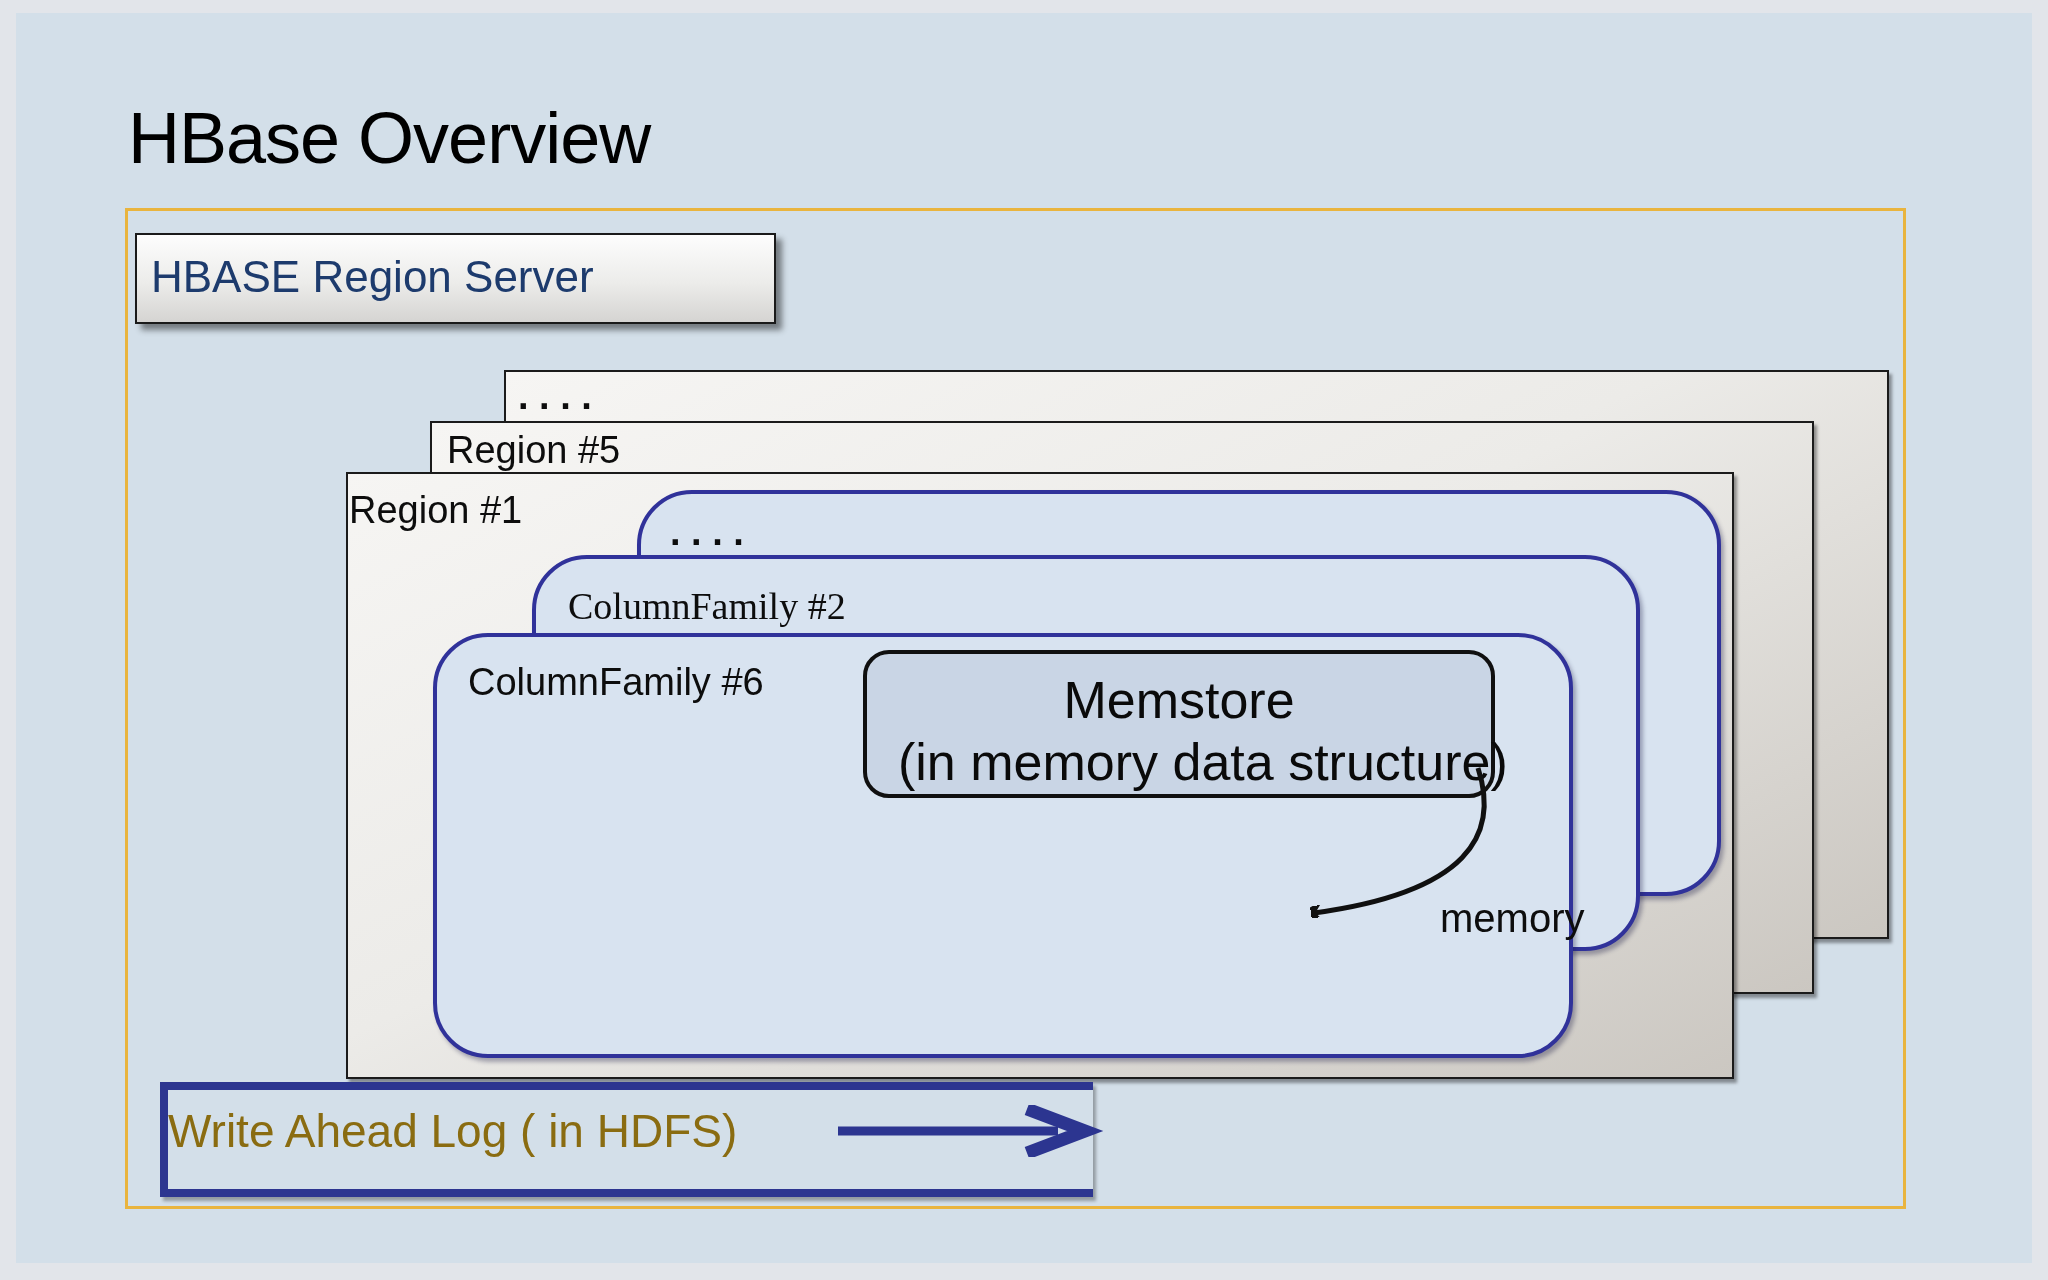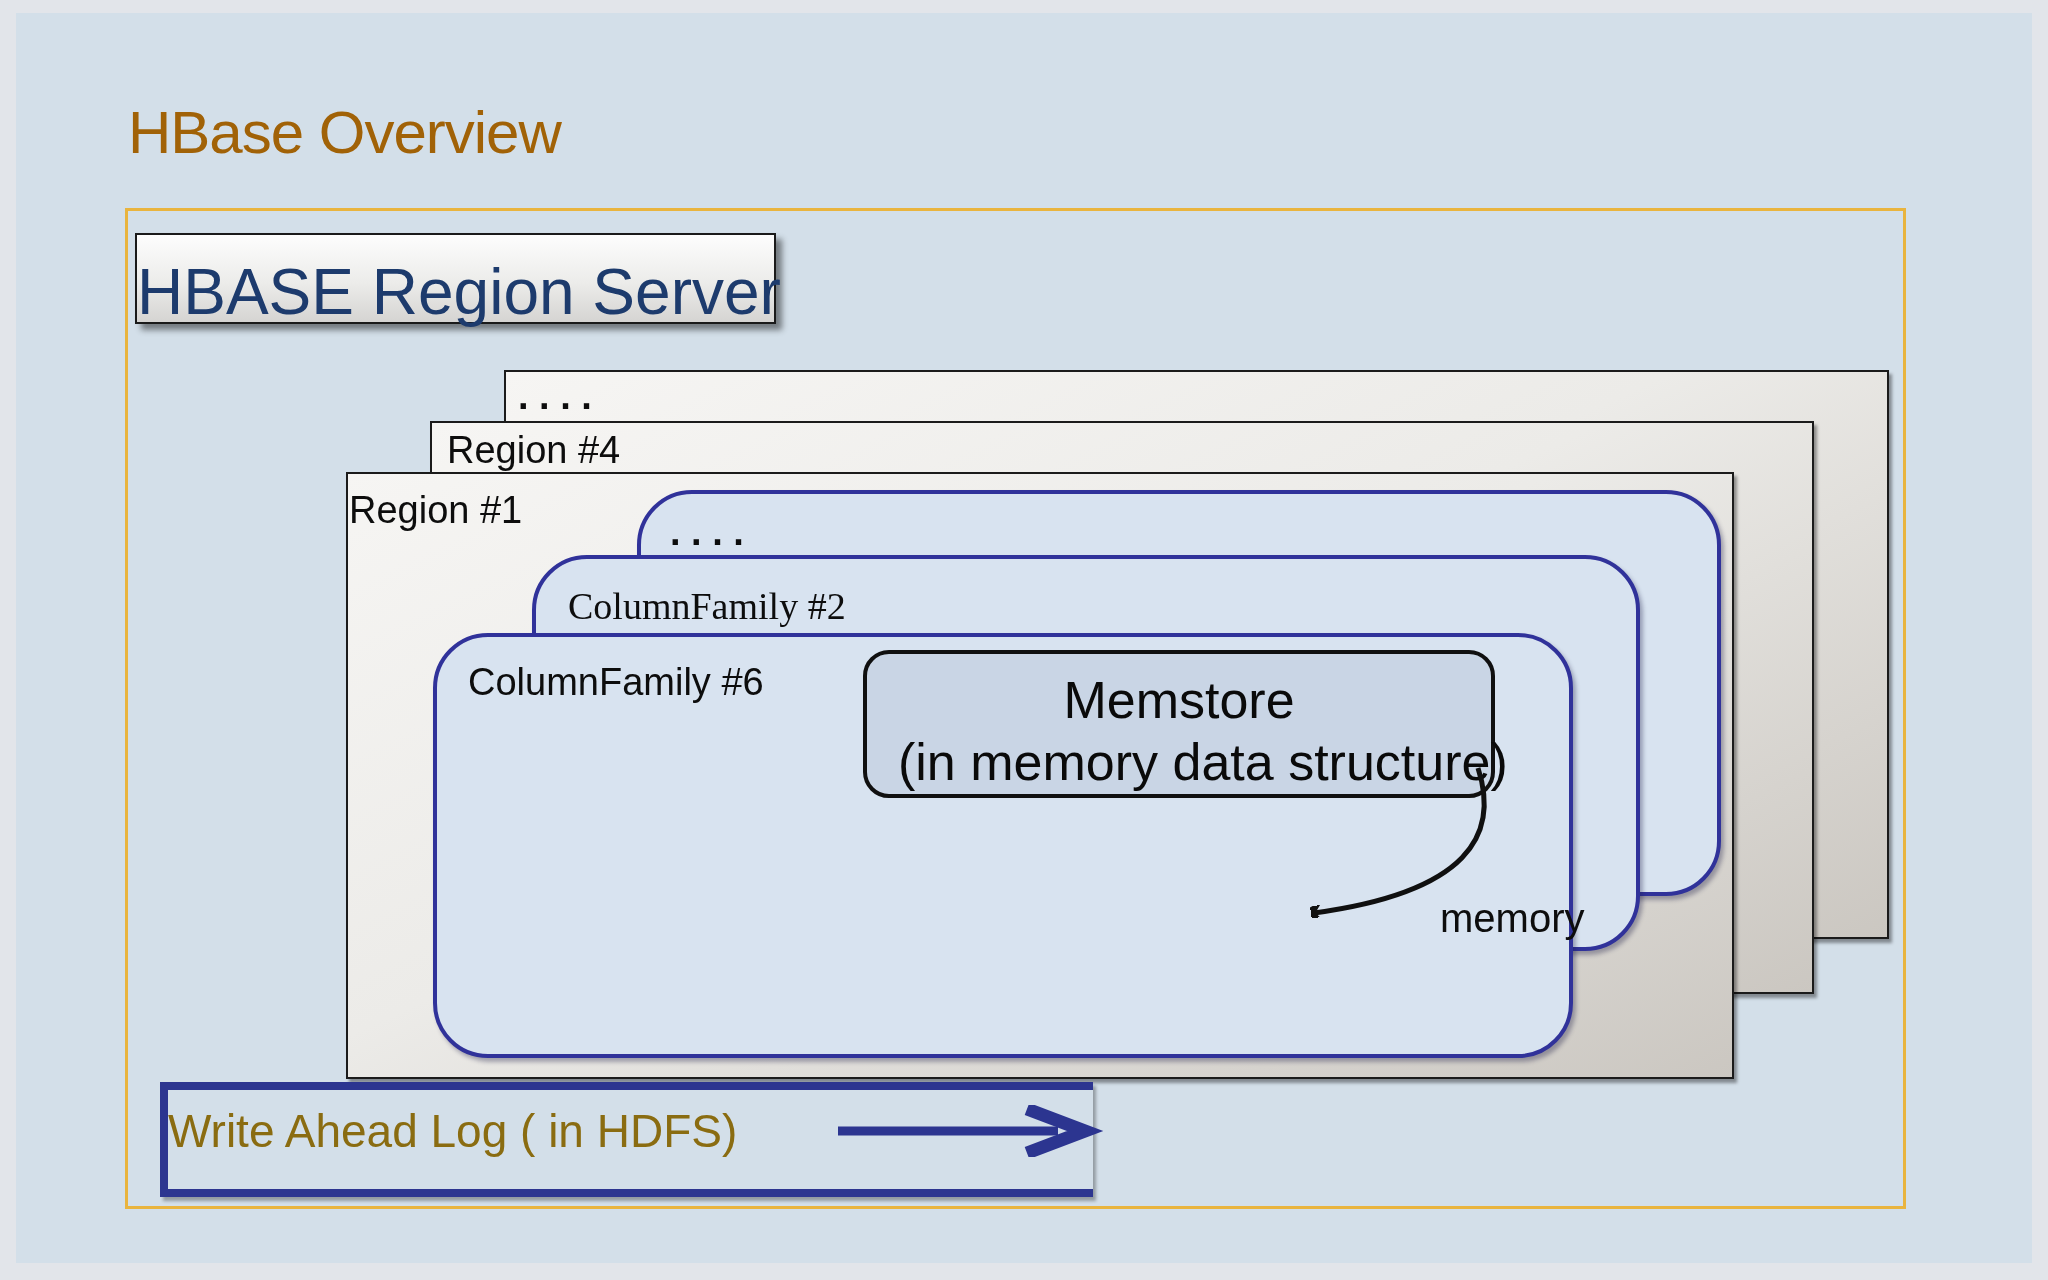--- a/index.html
+++ b/index.html
@@ -8,39 +8,39 @@
     background:#e2e5ea;
     font-family:"Liberation Sans", sans-serif;
     position:relative;overflow:hidden;
   }
   .slide{
     position:absolute;left:16px;top:13px;width:2016px;height:1250px;
     background:var(--slide-bg,#d3dfe9);
   }
   .title{
     position:absolute;left:112px;top:88px;
-    font-size:60px;line-height:1.05;color:#a16207;letter-spacing:-1px;
+    font-size:72px;line-height:1.05;color:#000000;letter-spacing:-1px;
     white-space:nowrap;
   }
   .orange-frame{
     position:absolute;left:109px;top:195px;width:1775px;height:995px;
     border:3px solid var(--accent-orange,#e9b43e);
     z-index:0;
   }
   .rs-label{
     position:absolute;left:119px;top:220px;width:637px;height:87px;
     background:linear-gradient(to bottom,#fdfdfd 0%,#ececea 55%,#d5d4d2 100%);
     border:2px solid #1a1a1a;
     box-shadow:6px 6px 6px rgba(0,0,0,0.45);
     z-index:10;
   }
   .rs-label span{
     display:block;white-space:nowrap;overflow:visible;
-    line-height:83px;
-    font-size:64px;color:var(--rs-text,#1d3b6d);margin-top:16px;
+    padding-left:14px;line-height:83px;
+    font-size:44px;color:var(--rs-text,#1d3b6d);
   }
   .gbox{
     position:absolute;
     background:linear-gradient(155deg,#f6f5f3 0%,#ecebe8 45%,#cbc7c1 100%);
     border:2px solid #1b1b1b;
     box-shadow:3px 4px 3px rgba(0,0,0,0.38);
   }
   .gbox .glabel{
     position:absolute;color:#0d0d0d;font-size:38px;line-height:1.1;white-space:pre;
   }
@@ -114,21 +114,21 @@
   <div class="orange-frame"></div>
 
   <div class="rs-label">
     <span>HBASE Region Server</span>
   </div>
 
   <div class="gbox r-dots">
     <div class="glabel dotslabel" style="left:12px;top:4px;">. . . .</div>
   </div>
   <div class="gbox r2">
-    <div class="glabel" style="left:15px;top:7px;">Region #4</div>
+    <div class="glabel" style="left:15px;top:7px;">Region #5</div>
   </div>
   <div class="gbox r1">
     <div class="glabel" style="left:1px;top:16px;">Region #1</div>
   </div>
 
   <div class="cfbox cf-dots">
     <div class="glabel dotslabel" style="left:29px;top:18px;">. . . .</div>
   </div>
   <div class="cfbox cf2">
     <div class="glabel" style="left:32px;top:27px;font-family:Liberation Serif, serif;">ColumnFamily #2</div>

